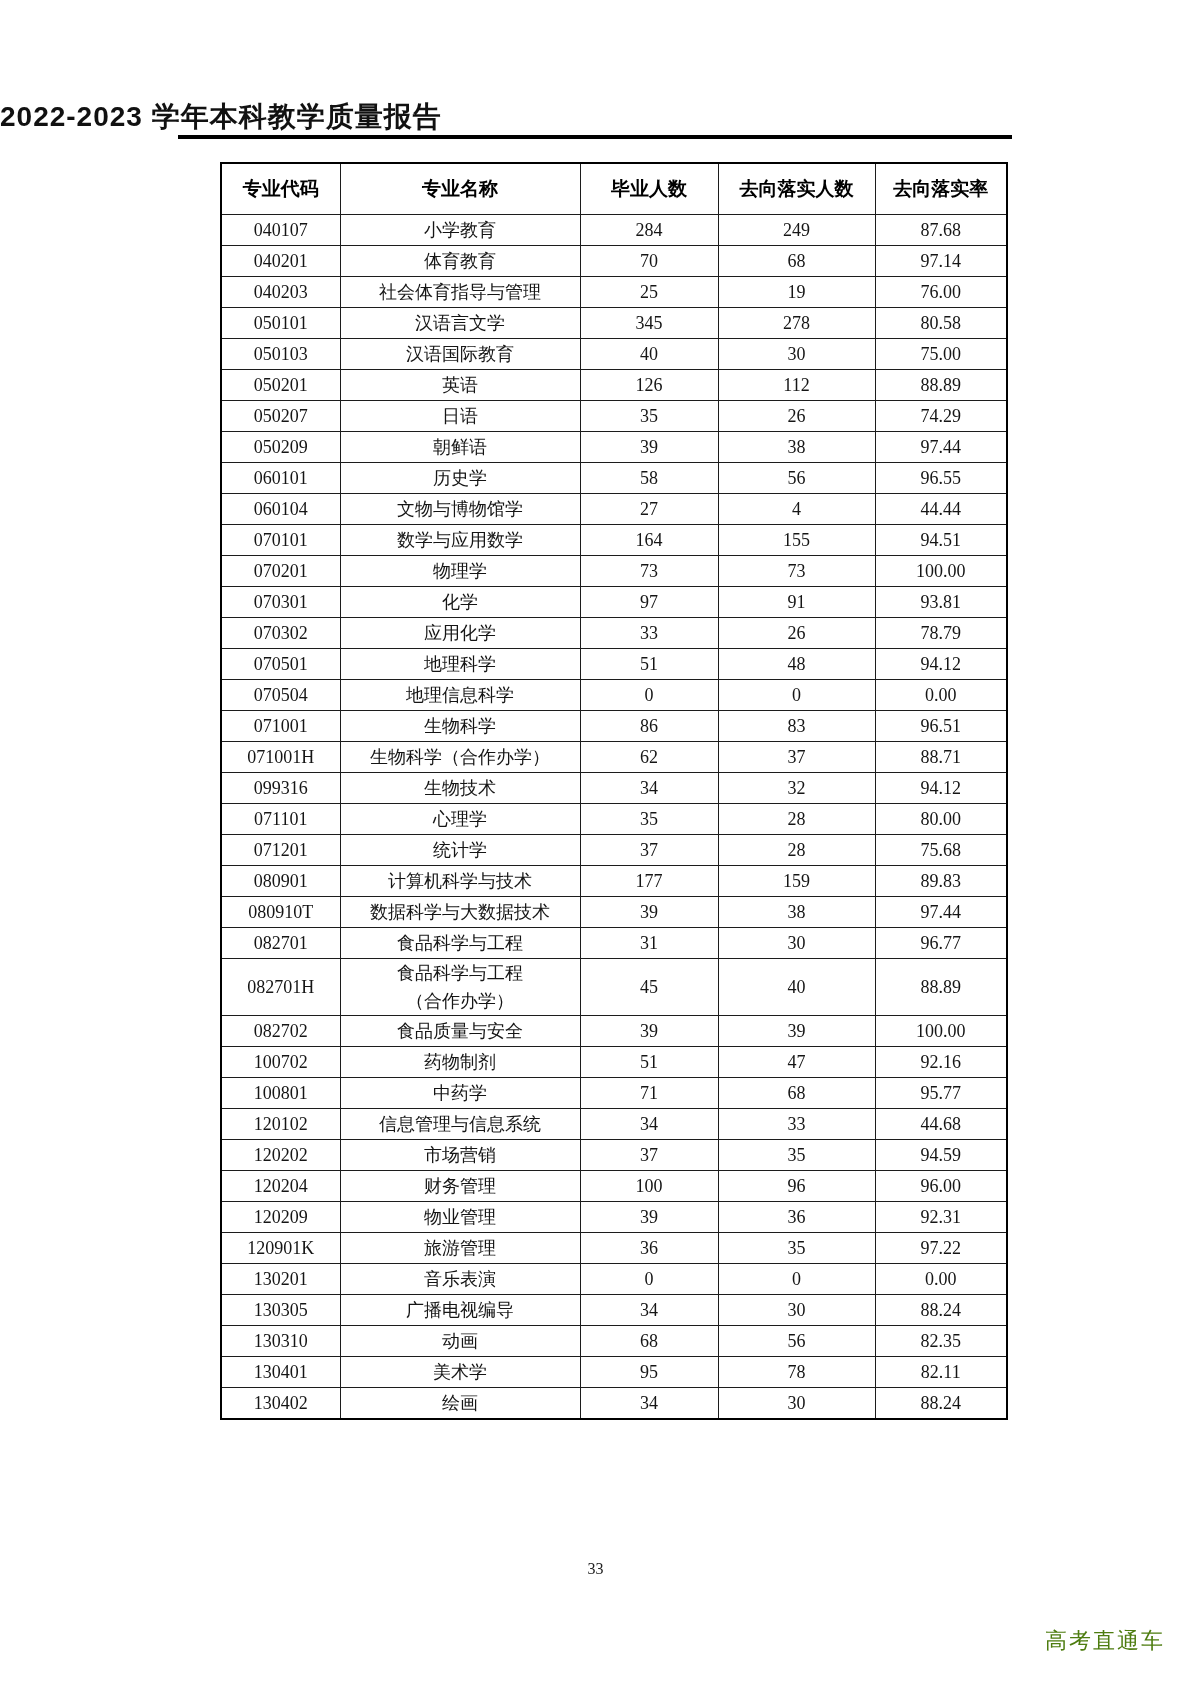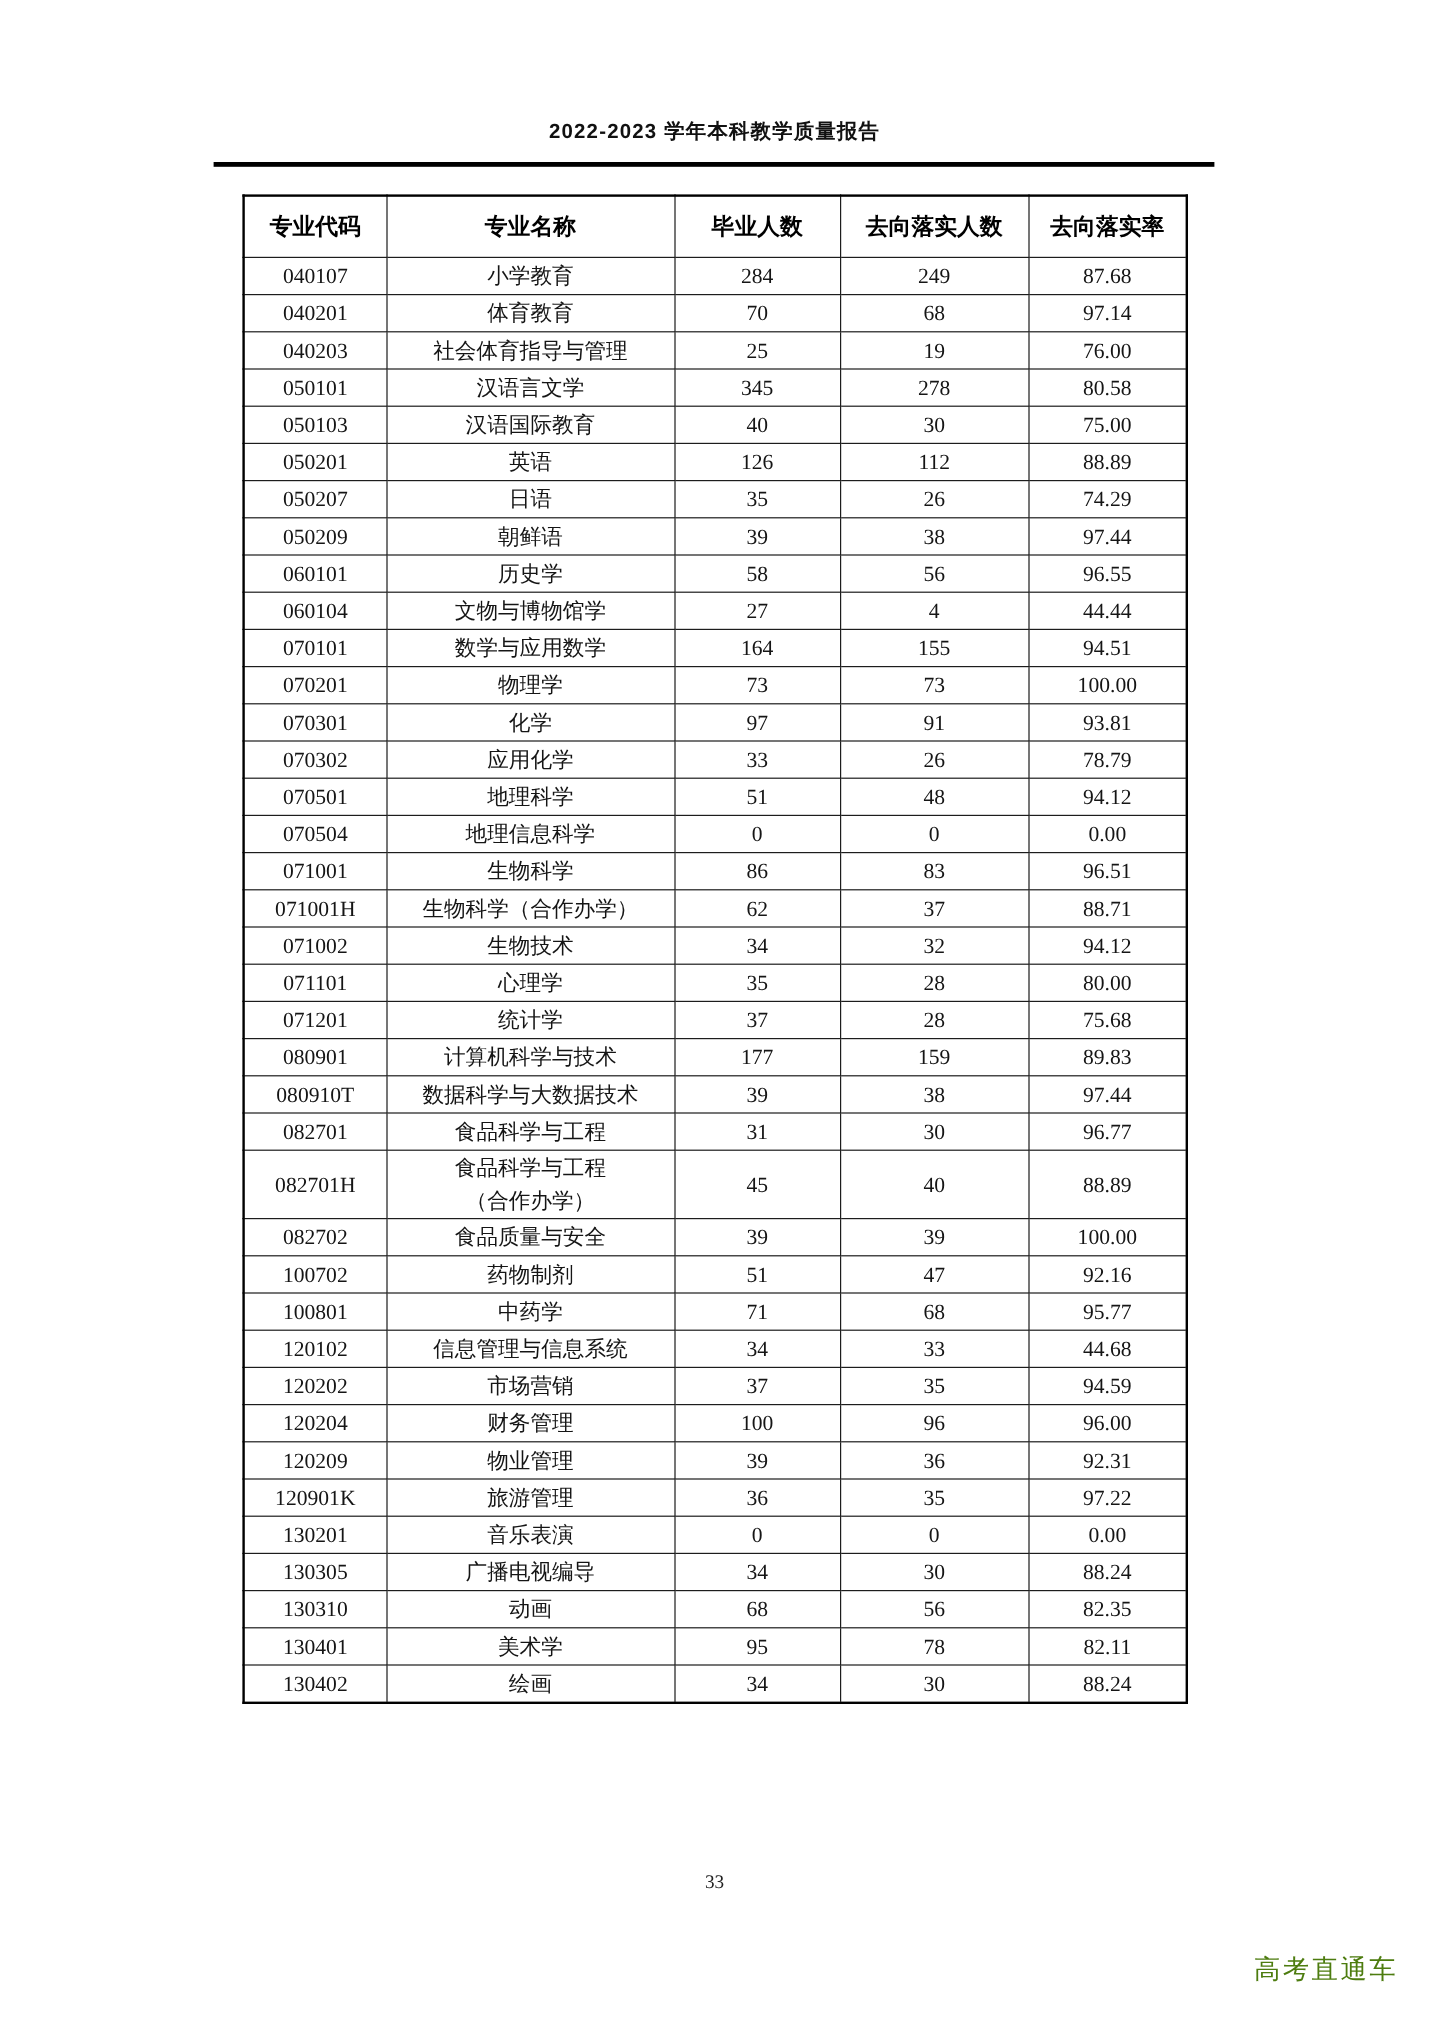--- a/index.html
+++ b/index.html
@@ -14,39 +14,38 @@
     background: #ffffff;
     font-family: "Liberation Serif", "DejaVu Serif", serif;
     color: #1a1a1a;
     overflow: hidden;
   }
   .doc-title {
     position: absolute;
     top: 98px;
     left: 0;
     width: 100%;
-    text-align: center;
     font-family: "Liberation Sans", "DejaVu Sans", sans-serif;
     font-weight: bold;
-    font-size: 17px;
+    font-size: 28px;
     letter-spacing: 1px;
     color: #111;
   }
   .title-rule {
     position: absolute;
     top: 135px;
     left: 178px;
     width: 834px;
     height: 4px;
     background: #000;
   }
   table.report-table {
     position: absolute;
     top: 162px;
-    left: 202px;
+    left: 220px;
     width: 786px;
     border-collapse: collapse;
     table-layout: fixed;
     border: 2.5px solid #000;
     font-size: 18px;
   }
   table.report-table th,
   table.report-table td {
     border: 1.5px solid #1c1c1c;
     text-align: center;
@@ -234,21 +233,21 @@
           <td class="col-rate">96.51</td>
         </tr>
         <tr>
           <td class="col-code">071001H</td>
           <td class="col-name">生物科学（合作办学）</td>
           <td class="col-grads">62</td>
           <td class="col-placed">37</td>
           <td class="col-rate">88.71</td>
         </tr>
         <tr>
-          <td class="col-code">071002</td>
+          <td class="col-code">099316</td>
           <td class="col-name">生物技术</td>
           <td class="col-grads">34</td>
           <td class="col-placed">32</td>
           <td class="col-rate">94.12</td>
         </tr>
         <tr>
           <td class="col-code">071101</td>
           <td class="col-name">心理学</td>
           <td class="col-grads">35</td>
           <td class="col-placed">28</td>

